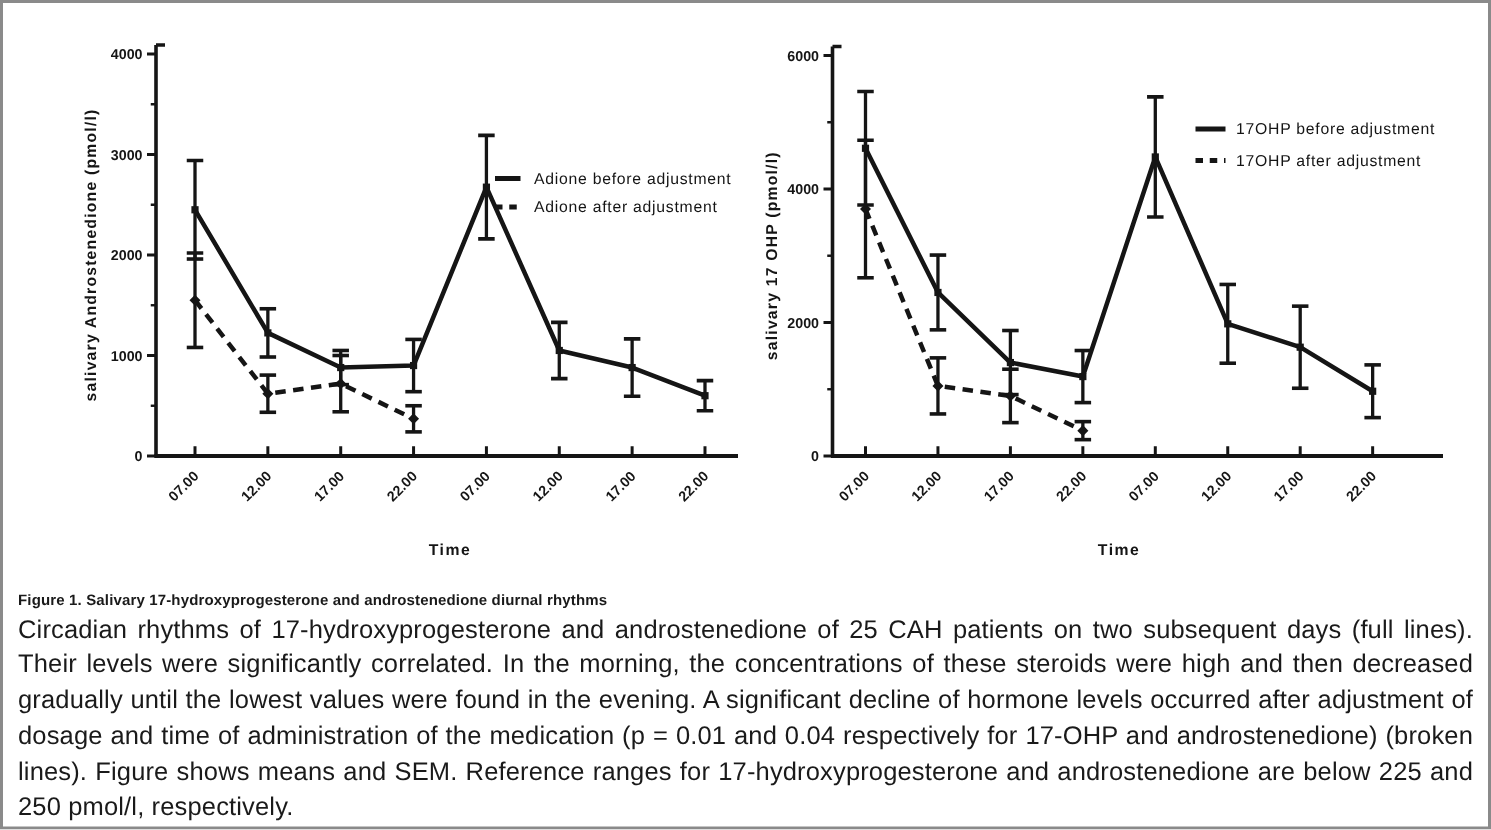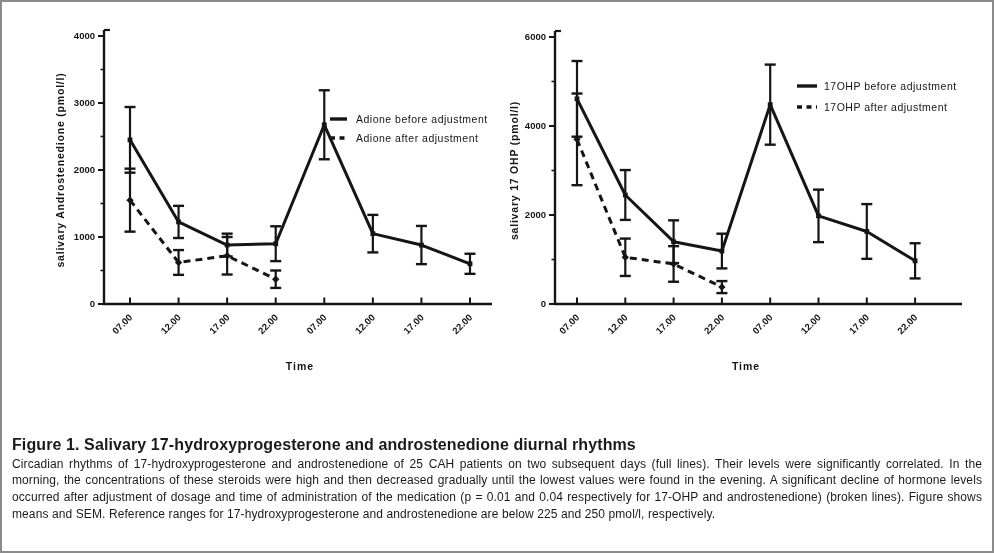--- a/index.html
+++ b/index.html
@@ -7,22 +7,22 @@
     position:relative; width:990px; height:549px; margin:0 auto;
     background:#ffffff; border:2px solid #8a8a8a; overflow:hidden;
     font-family:"Liberation Sans", sans-serif; color:#1a1a1a;
   }
   .charts-row { position:relative; width:990px; height:390px; }
   .chart-box { position:absolute; top:0; height:390px; width:495px; }
   .chart-box.left { left:0; }
   .chart-box.right { left:495px; }
   svg text { fill:#151515; font-family:"Liberation Sans", sans-serif; }
   .caption { position:absolute; left:0; top:390px; width:970px; padding:2px 10px 0 10px; }
-  .caption-title { font-size:16px; font-weight:bold; line-height:1.35; letter-spacing:0.1px;margin-top:40px; }
-  .caption-body  { font-size:12px; line-height:1.4; text-align:justify; letter-spacing:0.1px; }
+  .caption-title { font-size:10px; font-weight:bold; line-height:1.35; letter-spacing:0.1px; }
+  .caption-body  { font-size:17px; line-height:1.4; text-align:justify; letter-spacing:0.1px; }
 </style>
 </head>
 <body>
 
 <div class="figure-frame">
   <div class="charts-row">
     <div class="chart-box left" id="chart-0"><svg width="495" height="390" viewBox="0 0 495 390">
           <g>
             <line x1="102" y1="303" x2="102" y2="28" stroke="#151515" stroke-width="2.4"></line>
             <line x1="102" y1="28" x2="108" y2="28" stroke="#151515" stroke-width="2.2"></line>

